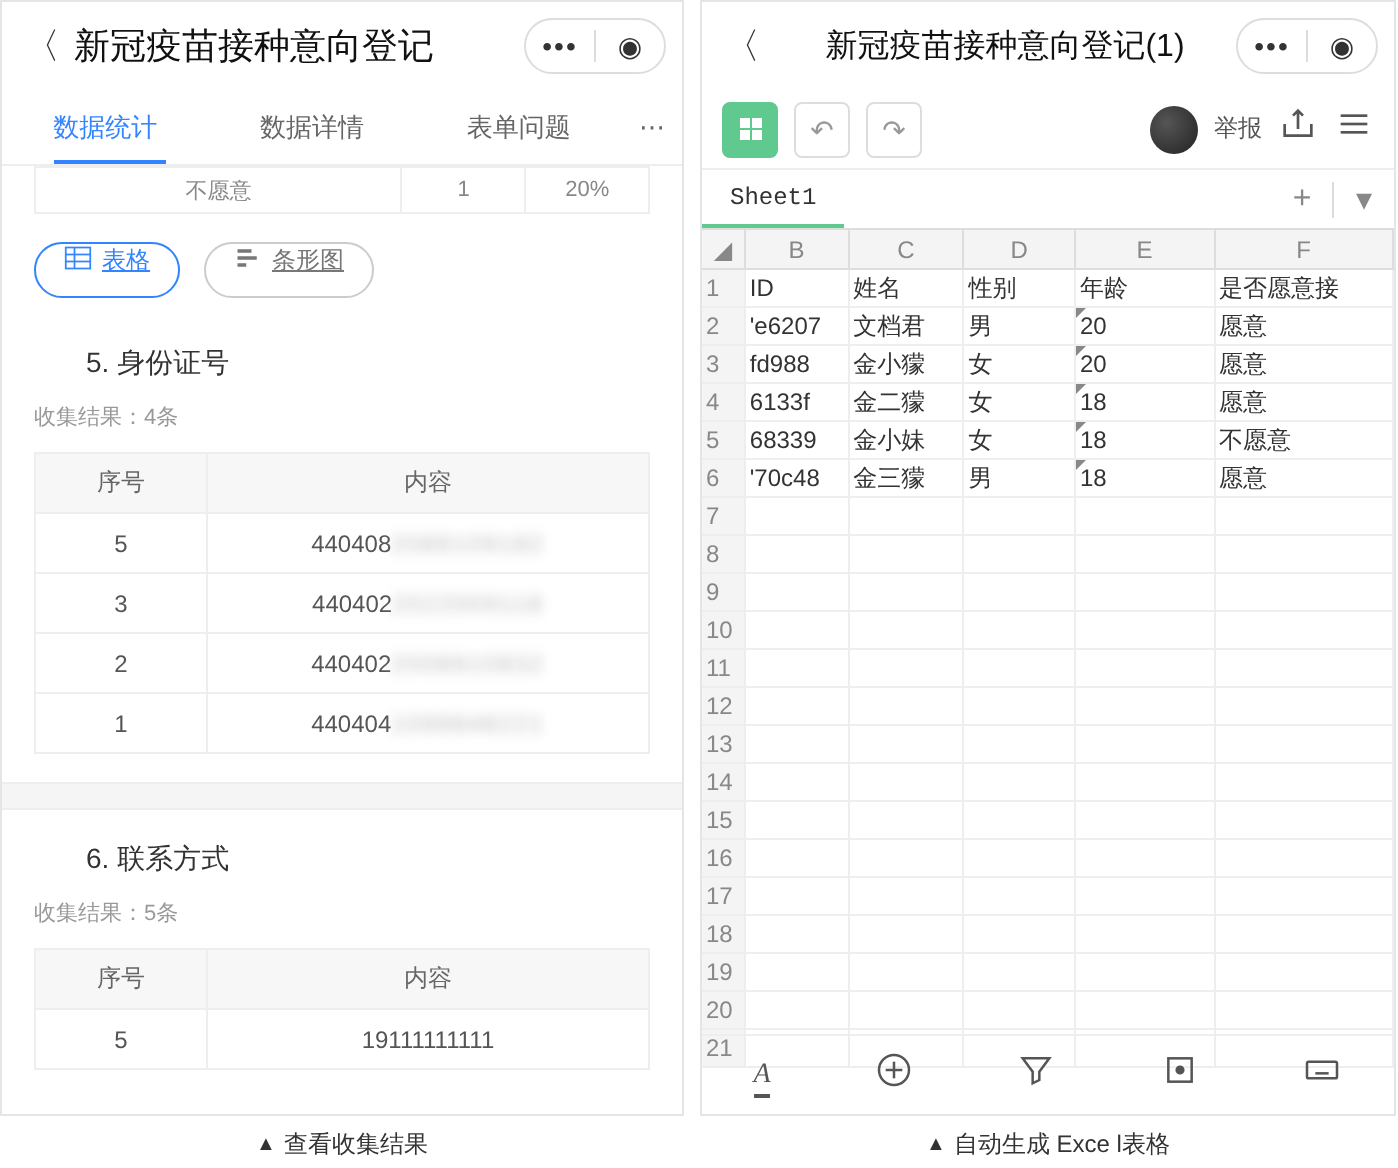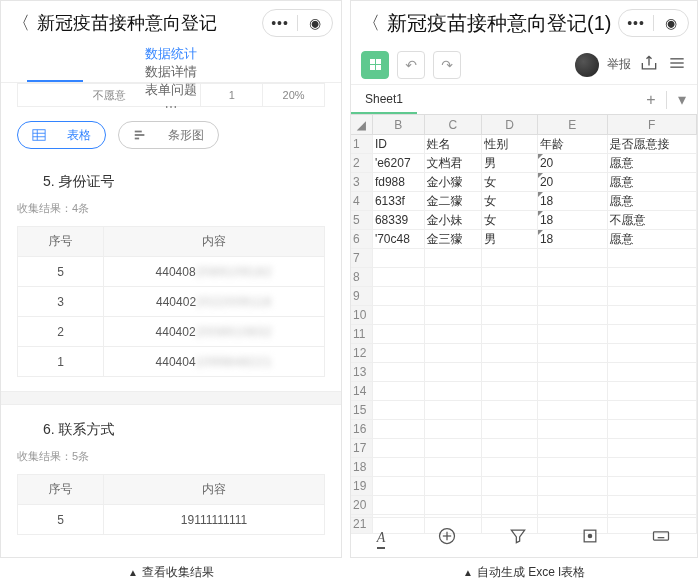--- a/index.html
+++ b/index.html
@@ -15,62 +15,62 @@
   
   .l-header { height:44px; display:flex; align-items:center; padding:0 8px; justify-content:space-between; }
   .l-header .back { font-size:18px; color:#333; width:24px; text-align:center; }
   .l-header .title { flex:1; font-size:18px; color:#111; padding-left:4px; }
   .pill { border:1px solid #ddd; border-radius:16px; height:28px; display:flex; align-items:center; }
   .pill span { width:34px; text-align:center; font-size:14px; color:#333; }
   .pill .dots { letter-spacing:1px; }
   .pill .sep { width:1px; height:16px; background:#ddd; }
   .pill .target { font-size:14px; }
 
-  .l-tabs { display:flex; border-bottom:1px solid #eee; height:38px; align-items:center; font-size:13px; color:#666; position:relative;flex-direction:column;}
+  .l-tabs { display:flex; border-bottom:1px solid #eee; height:38px; align-items:center; font-size:13px; color:#666; position:relative;}
   .l-tabs .tab { flex:1; text-align:center; }
   .l-tabs .tab.active { color:#3384ff; }
   .l-tabs .underline { position:absolute; bottom:0; left:26px; width:56px; height:2px; background:#3384ff; }
   .l-tabs .dots3 { width:30px; text-align:center; }
 
   .mini-row { display:flex; border:1px solid #eee; margin:0 16px; height:24px; font-size:11px; color:#888; }
   .mini-row div { display:flex; align-items:center; justify-content:center; }
   .mini-row .c1{flex:3;} .mini-row .c2{flex:1; border-left:1px solid #eee; border-right:1px solid #eee;} .mini-row .c3{flex:1;}
 
   .chart-btns { display:flex; gap:12px; padding:14px 16px 18px; }
-  .cbtn { border:1px solid #3384ff; color:#3384ff; border-radius:16px; height:28px; padding:0 14px; display:flex; align-items:center; font-size:12px; gap:21px; }
+  .cbtn { border:1px solid #3384ff; color:#3384ff; border-radius:16px; height:28px; padding:0 14px; display:flex; align-items:flex-start; font-size:12px; gap:5px;text-decoration:underline; }
   .cbtn.ghost { border-color:#ccc; color:#777; }
   .cbtn svg { width:14px; height:14px; }
 
   .section-title { font-size:14px; color:#333; padding:6px 16px;margin-left:26px; }
   .section-sub { font-size:11px; color:#999; padding:4px 16px 10px; }
 
   .tbl { margin:0 16px; border:1px solid #eee; border-collapse:collapse; width:calc(100% - 32px); font-size:12px; color:#555; }
   .tbl th, .tbl td { border:1px solid #eee; text-align:center; height:30px; }
   .tbl th { background:#f7f7f7; color:#666; font-weight:normal;}
   .tbl .colA{width:28%;} 
   .blur { filter:blur(3px); color:#bbb; letter-spacing:1px;}
 
   .gap { height:14px; background:#f5f5f5; margin:14px 0 10px; border-top:1px solid #eee; border-bottom:1px solid #eee;}
 
   
   .r-header { height:44px; display:flex; align-items:center; padding:0 8px; justify-content:space-between;}
   .r-header .back{font-size:18px;color:#333;width:24px;text-align:center;}
-  .r-header .title{flex:1;font-size:20px;color:#111;padding-left:4px;}
+  .r-header .title{flex:1;font-size:16px;color:#111;padding-left:4px;text-align:center;}
   .r-toolbar { height:40px; display:flex; align-items:center; padding:0 10px; gap:8px; border-bottom:1px solid #eee;}
   .sqbtn { width:28px; height:28px; border:1px solid #ddd; border-radius:4px; display:flex; align-items:center; justify-content:center; color:#999; font-size:14px;}
   .sqbtn.green{ background:#5fc98f; border-color:#5fc98f; color:#fff;}
   .sqbtn.green .grid2{display:grid;grid-template-columns:5px 5px;grid-template-rows:5px 5px;gap:1px;}
   .sqbtn.green .grid2 i{background:#fff;display:block;}
   .r-toolbar .spacer{flex:1;}
   .globe{width:24px;height:24px;border-radius:50%;background:radial-gradient(circle at 35% 35%,#555,#222);}
   .r-toolbar .txt{font-size:12px;color:#555;}
   .share svg,.menu svg{width:20px;height:20px;stroke:#555;fill:none;stroke-width:1.6;}
 
   .sheet-tabs{height:30px;display:flex;align-items:center;border-bottom:1px solid #ddd;font-size:12px;}
-  .sheet-tabs .sheet{padding:0 14px;height:100%;display:flex;align-items:center;border-bottom:2px solid #5fc98f;color:#333;}
+  .sheet-tabs .sheet{padding:0 14px;height:100%;display:flex;align-items:center;border-bottom:2px solid #5fc98f;color:#333;font-family:Liberation Mono, monospace;}
   .sheet-tabs .spacer{flex:1;}
   .sheet-tabs .plus,.sheet-tabs .drop{width:30px;text-align:center;color:#888;font-size:16px;}
   .sheet-tabs .sepv{width:1px;height:18px;background:#ddd;}
 
   .grid { position:relative; font-size:12px; color:#333; }
   .grid .colhead{display:flex;height:20px;background:#f4f4f4;border-bottom:1px solid #ddd;}
   .grid .colhead div{border-right:1px solid #ddd;display:flex;align-items:center;justify-content:center;color:#888;}
   .grid .rowhead{width:22px;background:#f4f4f4;color:#888;text-align:center;}
   .grid .row{display:flex;height:19px;border-bottom:1px solid #eee;}
   .grid .row div{border-right:1px solid #eee;display:flex;align-items:center;padding:0 2px;overflow:hidden;white-space:nowrap;}

